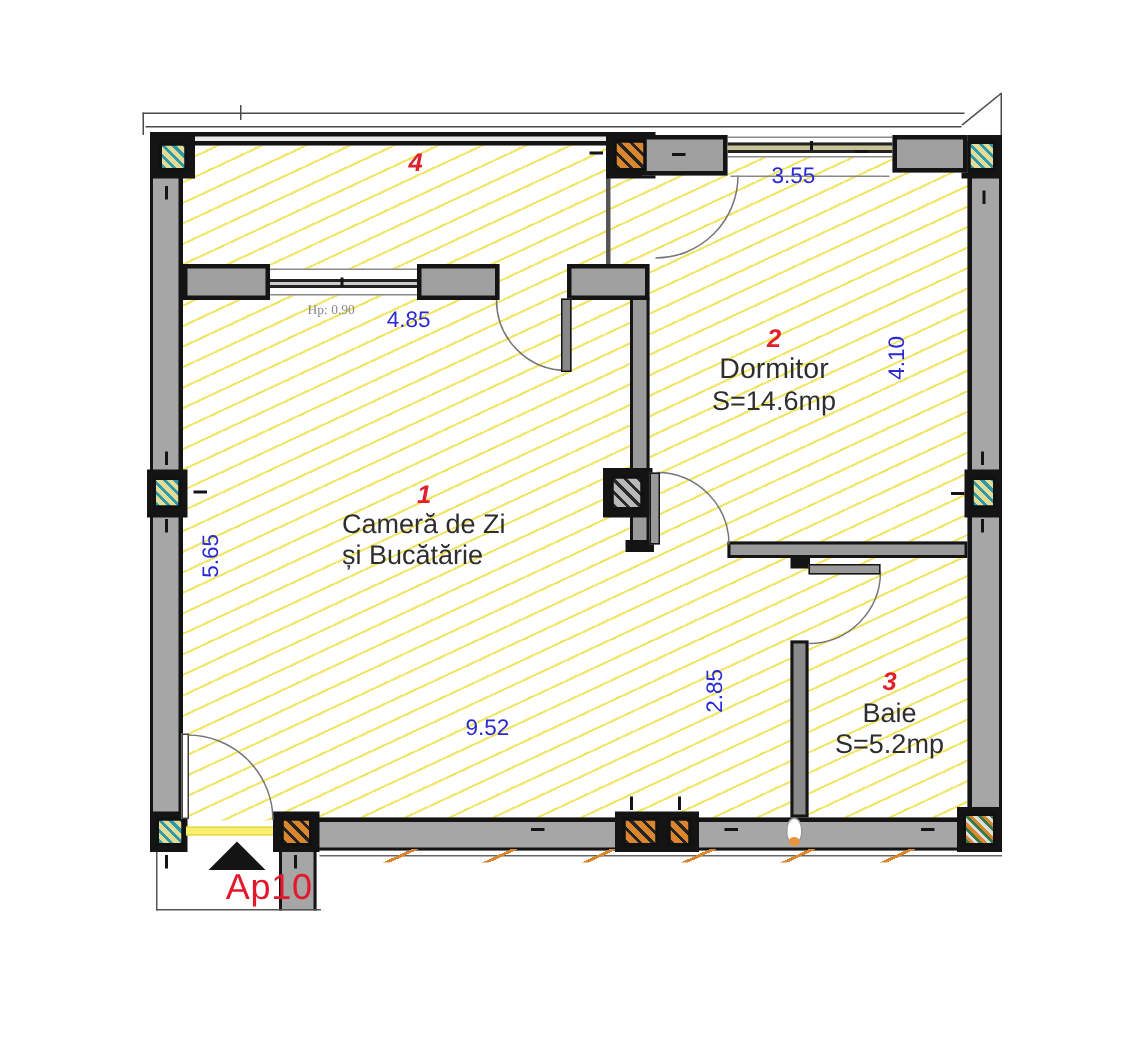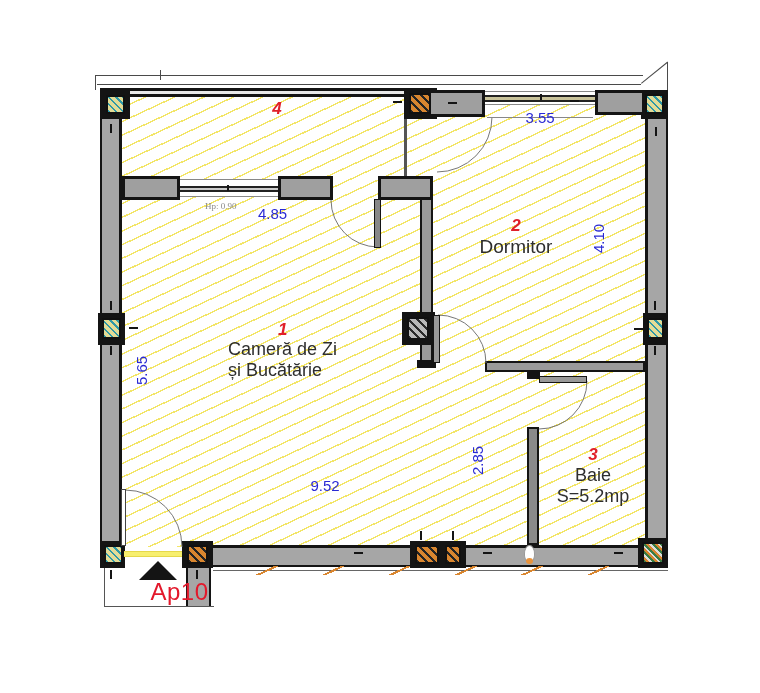--- a/index.html
+++ b/index.html
@@ -136,36 +136,37 @@
   <div class="abs leaf" style="left:433px;top:315px;width:7px;height:48px;background:#999;border:1px solid #141414;"></div>
   <div class="abs leaf" style="left:539px;top:376px;width:48px;height:7px;background:#999;border:1px solid #141414;"></div>
 
   <div class="abs room-label" style="left:187px;top:99px;width:180px;">
     <div class="room-num">4</div>
   </div>
 
   <div class="abs room-label" style="left:426px;top:216px;width:180px;">
     <div class="room-num">2</div>
     <div class="room-name">Dormitor</div>
+    <div class="room-area">S=14.6mp</div>
   </div>
 
   <div class="abs room-num" style="left:278px;top:320px;z-index:7;">1</div>
   <div class="abs" style="left:228px;top:339px;width:170px;text-align:left;color:#2e2e2e;z-index:7;">
     <div class="room-name" style="font-size:18px;">Cameră de Zi</div>
     <div class="room-name" style="font-size:18px;">și Bucătărie</div>
   </div>
 
   <div class="abs room-label" style="left:523px;top:445px;width:140px;">
     <div class="room-num">3</div>
     <div class="room-name" style="font-size:18px;">Baie</div>
     <div class="room-area">S=5.2mp</div>
   </div>
 
   <div class="abs" style="left:487px;top:117px;width:106px;height:1px;background:#888;z-index:6;"></div>
-  <div class="abs dim" style="left:510px;top:109px;width:60px;">3.55</div>
+  <div class="abs dim" style="left:499px;top:109px;width:60px;">3.55</div>
   <div class="abs hp" style="left:205px;top:201px;width:60px;">Hp: 0.90</div>
   <div class="abs dim" style="left:240px;top:205px;width:65px;">4.85</div>
   <div class="abs dim vdim" style="left:568px;top:230px;width:60px;">4.10</div>
   <div class="abs dim vdim" style="left:111px;top:362px;width:60px;">5.65</div>
   <div class="abs dim vdim" style="left:447px;top:452px;width:60px;">2.85</div>
   <div class="abs dim" style="left:295px;top:477px;width:60px;">9.52</div>
 
   <div class="abs" style="left:139px;top:561px;width:0;height:0;border-left:19px solid transparent;border-right:19px solid transparent;border-bottom:19px solid #141414;z-index:8;"></div>
   <div class="abs ap" style="left:137px;top:578px;width:85px;">Ap10</div>
 

